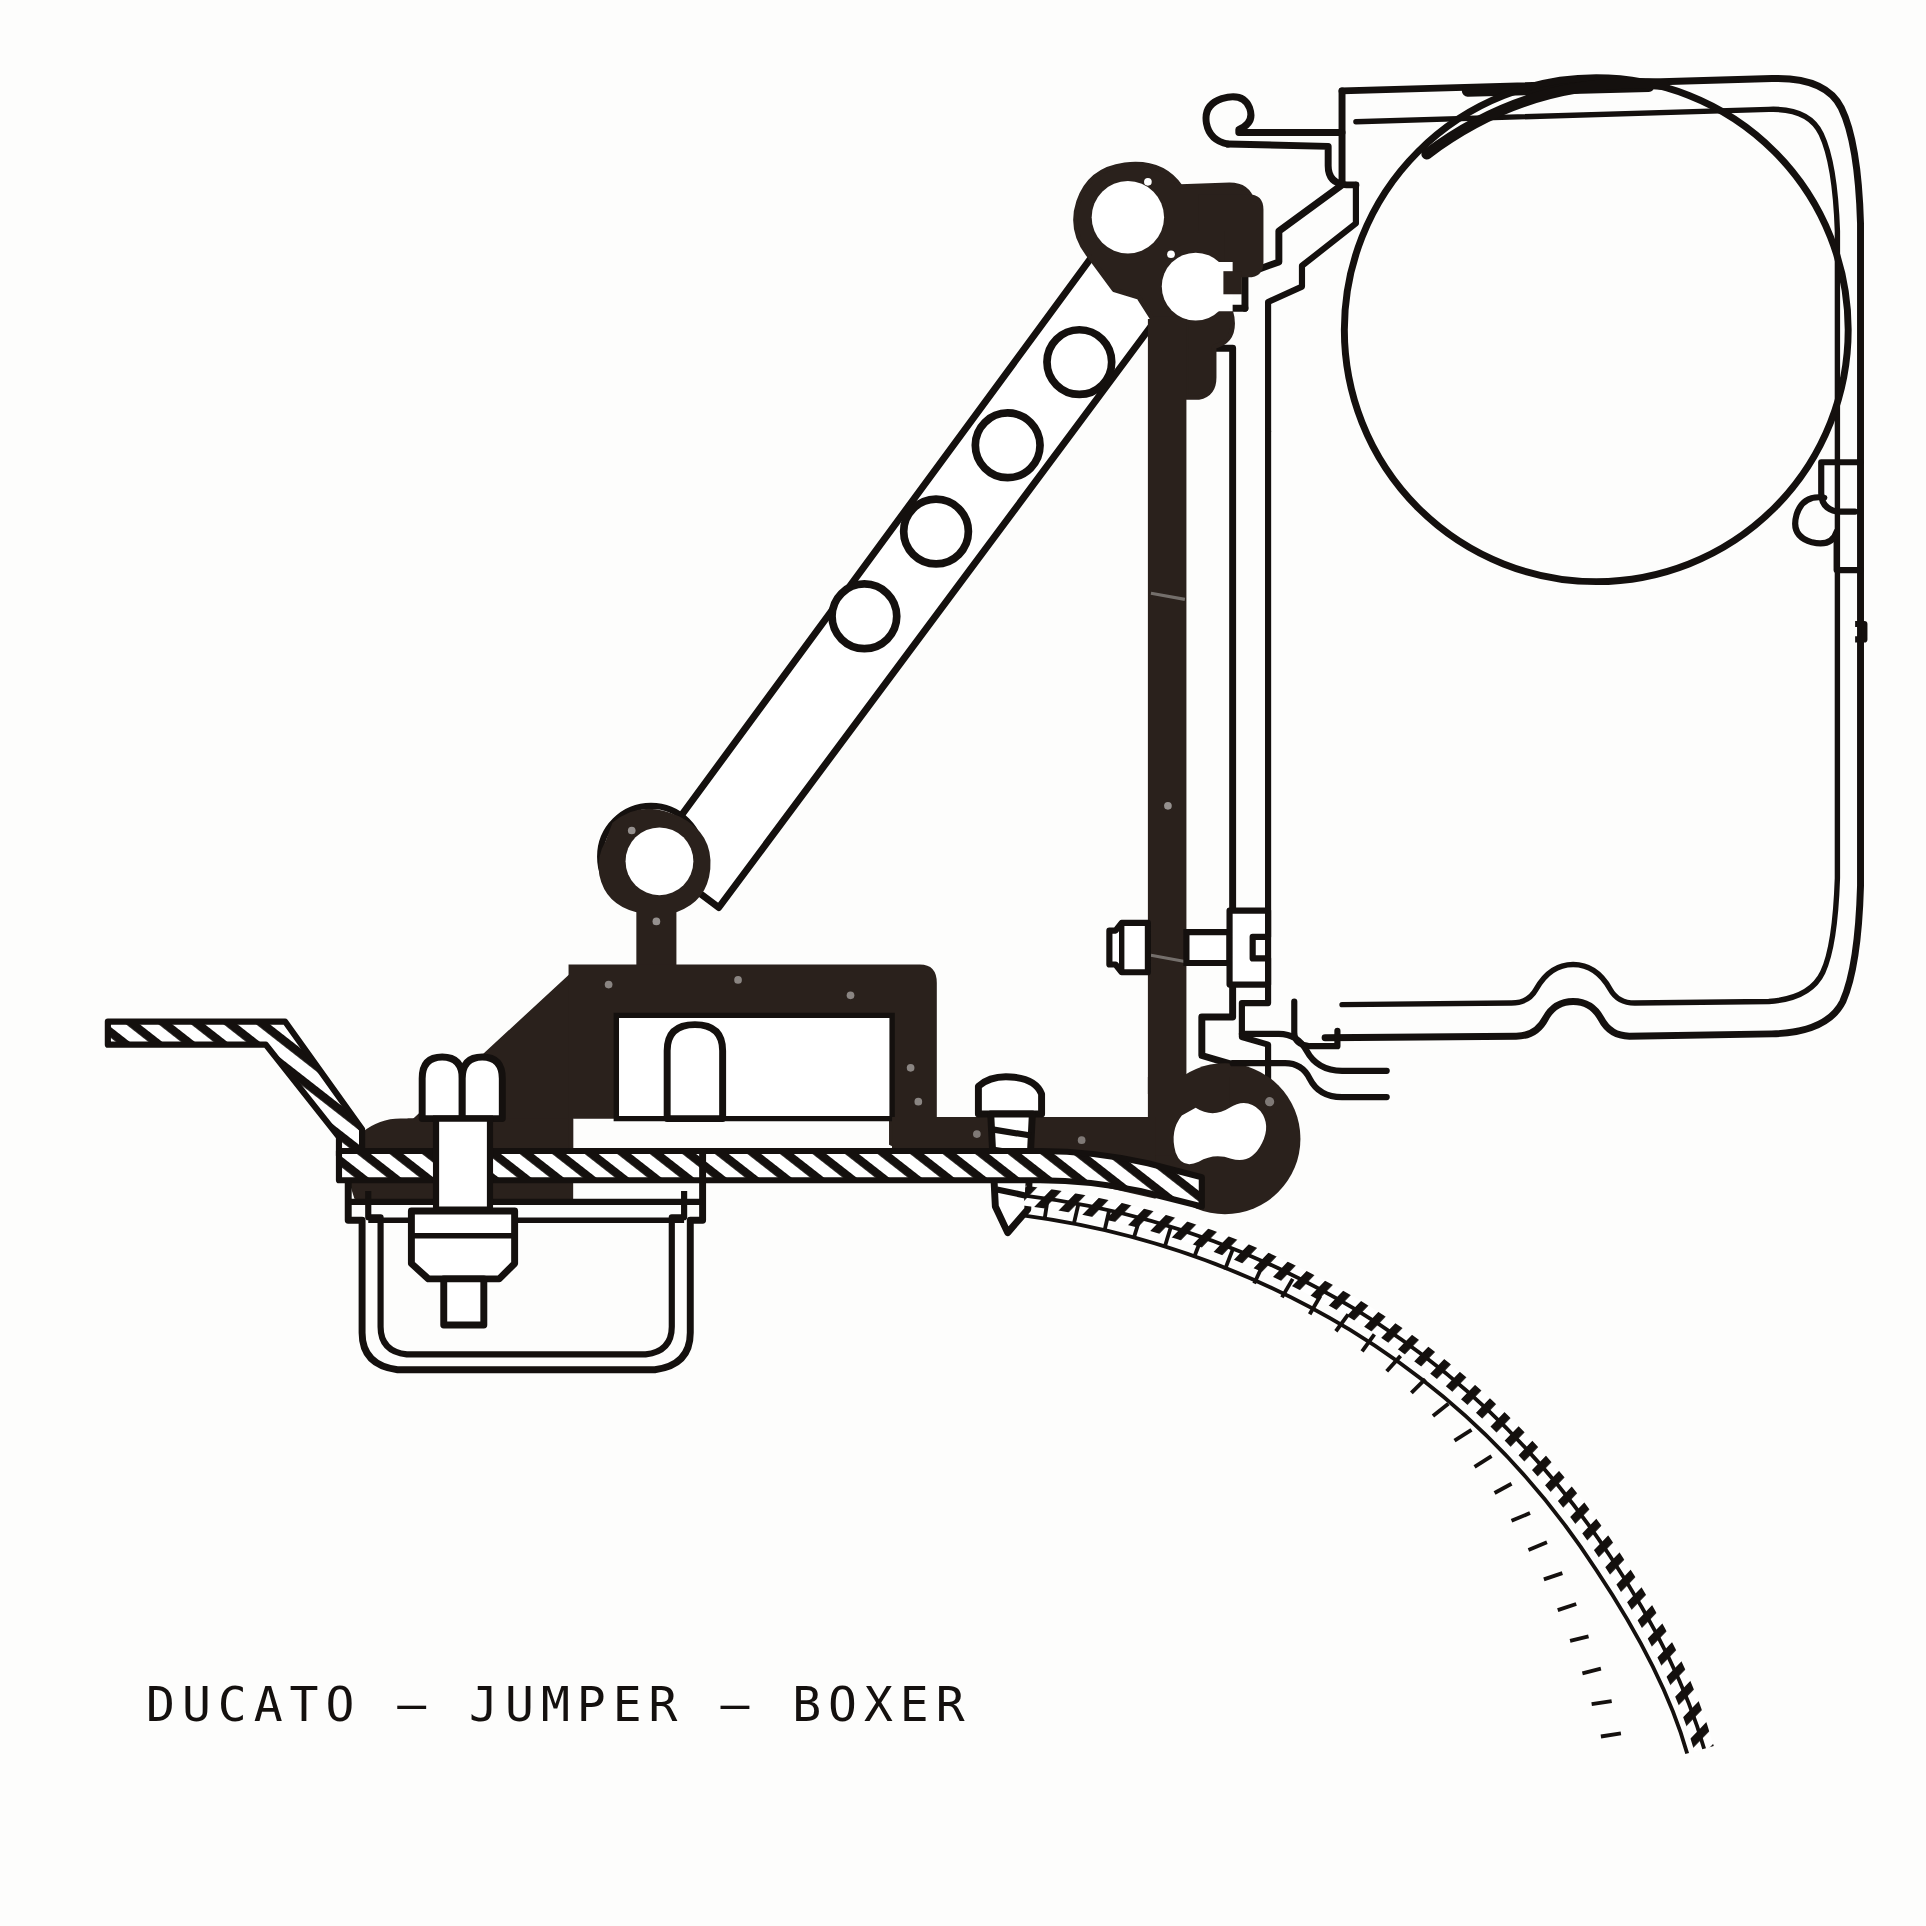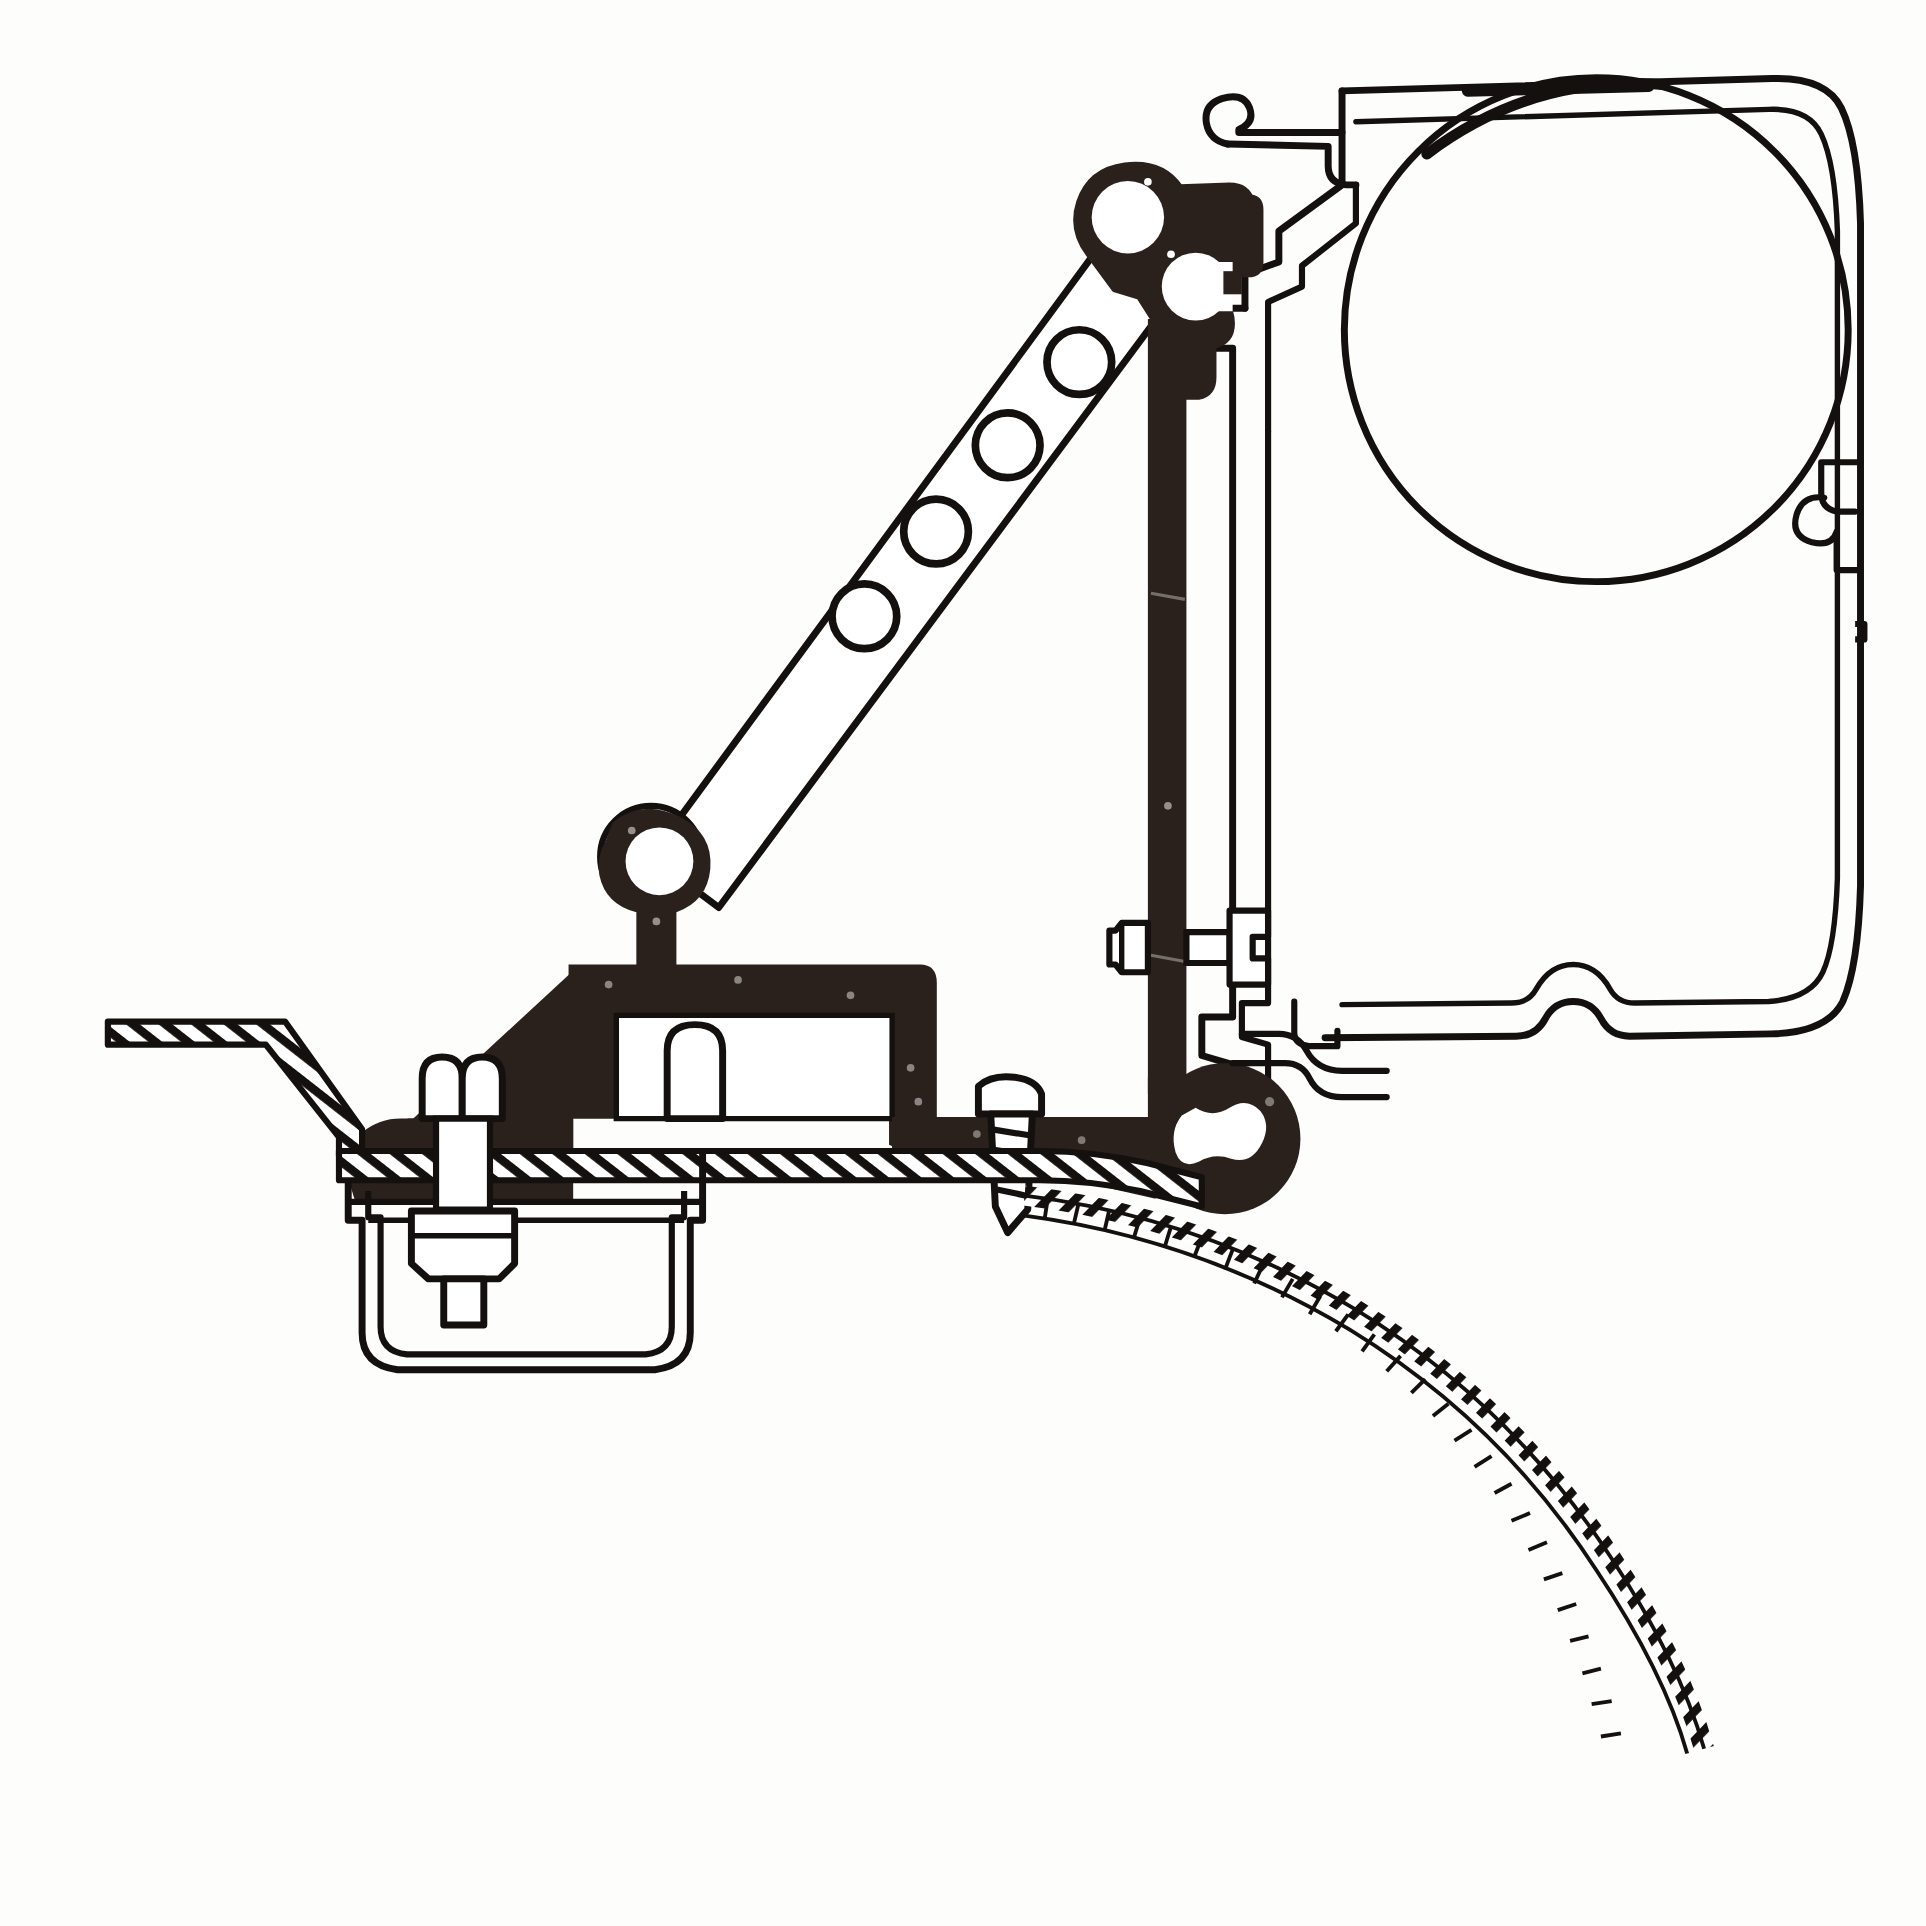--- a/index.html
+++ b/index.html
@@ -631,15 +631,16 @@
         M1612 1342
         L1660 1342
         Q1684 1342 1696 1364
         Q1710 1390 1742 1390
         L1800 1390
         " fill="none" stroke="#14100e" stroke-width="8" stroke-linejoin="round" stroke-linecap="round"></path>
     </g>
 
   </svg>
 
+  <div class="caption-text">DUCATO  —  JUMPER  —  BOXER</div>
 
 </div>
 
 
 </body></html>

